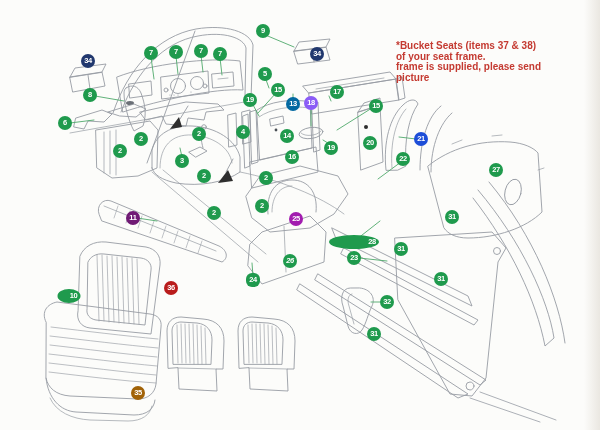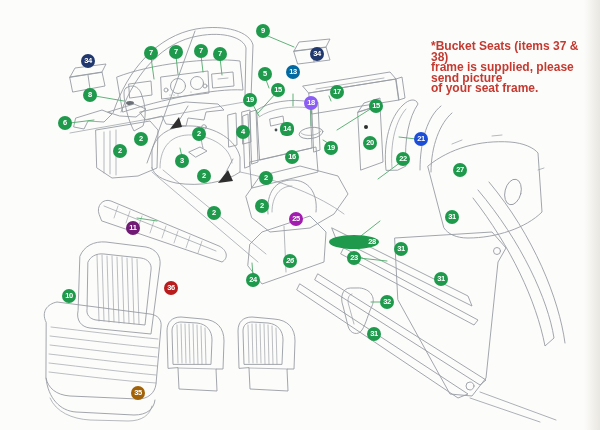--- a/index.html
+++ b/index.html
@@ -11,21 +11,21 @@
   .page svg { position:absolute; left:0; top:0; }
   .callout-layer { position:absolute; left:0; top:0; width:100%; height:100%; }
   .callout {
     position:absolute; width:14px; height:14px; border-radius:50%;
     display:flex; align-items:center; justify-content:center;
     color:#ffffff; font-size:7.5px; font-weight:700; letter-spacing:-0.3px;
     transform:translate(-50%,-50%); line-height:1;
   }
   .note {
     position:absolute; left:396px; top:41px; width:160px;
-    font-size:12px; line-height:10.6px; font-weight:600;margin-left:35px;
+    font-size:10px; line-height:10.6px; font-weight:600;
   }
   .note-heading { font-weight:700; }
   .paper-edge {
     position:absolute; right:0; top:0; width:16px; height:100%;
     background:linear-gradient(to right, rgba(233,230,224,0), #eae7e1);
   }
 </style>
 </head>
 <body>
 
@@ -193,57 +193,57 @@
       <div class="callout" style="left: 90px; top: 95px; background: rgb(31, 154, 77);">8</div>
       <div class="callout" style="left: 65px; top: 123px; background: rgb(31, 154, 77);">6</div>
       <div class="callout" style="left: 151px; top: 53px; background: rgb(31, 154, 77);">7</div>
       <div class="callout" style="left: 176px; top: 52px; background: rgb(31, 154, 77);">7</div>
       <div class="callout" style="left: 201px; top: 51px; background: rgb(31, 154, 77);">7</div>
       <div class="callout" style="left: 220px; top: 54px; background: rgb(31, 154, 77);">7</div>
       <div class="callout" style="left: 263px; top: 31px; background: rgb(31, 154, 77);">9</div>
       <div class="callout" style="left: 317px; top: 54px; background: rgb(33, 56, 110);">34</div>
       <div class="callout" style="left: 265px; top: 74px; background: rgb(31, 154, 77);">5</div>
       <div class="callout" style="left: 278px; top: 90px; background: rgb(31, 154, 77);">15</div>
-      <div class="callout" style="left: 293px; top: 72px; background: #0369a1;">13</div>
+      <div class="callout" style="left: 293px; top: 104px; background: #0369a1;">13</div>
       <div class="callout" style="left: 329px; top: 92px; background: rgb(31, 154, 77); margin-left: 8px;">17</div>
       <div class="callout" style="left: 311px; top: 103px; background: #8b5cf6;">18</div>
       <div class="callout" style="left: 376px; top: 106px; background: rgb(31, 154, 77);">15</div>
       <div class="callout" style="left: 250px; top: 100px; background: rgb(31, 154, 77);">19</div>
       <div class="callout" style="left: 243px; top: 132px; background: rgb(31, 154, 77);">4</div>
-      <div class="callout" style="left: 287px; top: 129px; background: rgb(31, 154, 77); border-radius: 6px;">14</div>
+      <div class="callout" style="left: 287px; top: 136px; background: rgb(31, 154, 77);">14</div>
       <div class="callout" style="left: 331px; top: 148px; background: rgb(31, 154, 77);">19</div>
       <div class="callout" style="left: 370px; top: 143px; background: rgb(31, 154, 77);">20</div>
       <div class="callout" style="left: 421px; top: 139px; background: #1d4ed8;">21</div>
       <div class="callout" style="left: 403px; top: 159px; background: rgb(31, 154, 77);">22</div>
       <div class="callout" style="left: 292px; top: 157px; background: rgb(31, 154, 77);">16</div>
       <div class="callout" style="left: 141px; top: 139px; background: rgb(31, 154, 77);">2</div>
       <div class="callout" style="left: 120px; top: 151px; background: rgb(31, 154, 77);">2</div>
       <div class="callout" style="left: 199px; top: 134px; background: rgb(31, 154, 77);">2</div>
       <div class="callout" style="left: 182px; top: 161px; background: rgb(31, 154, 77);">3</div>
       <div class="callout" style="left: 204px; top: 176px; background: rgb(31, 154, 77);">2</div>
       <div class="callout" style="left: 266px; top: 178px; background: rgb(31, 154, 77);">2</div>
       <div class="callout" style="left: 262px; top: 206px; background: rgb(31, 154, 77);">2</div>
       <div class="callout" style="left: 214px; top: 213px; background: rgb(31, 154, 77);">2</div>
-      <div class="callout" style="left: 133px; top: 228px; background: #701a75;">11</div>
+      <div class="callout" style="left: 133px; top: 218px; background: #701a75;">11</div>
       <div class="callout" style="left: 296px; top: 219px; background: #a21caf; text-align: right;">25</div>
-      <div class="callout" style="left: 460px; top: 170px; background: rgb(31, 154, 77);">27</div>
+      <div class="callout" style="left: 496px; top: 170px; background: rgb(31, 154, 77);">27</div>
       <div class="callout" style="left: 452px; top: 217px; background: rgb(31, 154, 77);">31</div>
       <div class="callout" style="left: 354px; top: 242px; background: rgb(31, 154, 77); padding-left: 36px;">28</div>
       <div class="callout" style="left: 354px; top: 258px; background: rgb(31, 154, 77);">23</div>
       <div class="callout" style="left: 401px; top: 249px; background: rgb(31, 154, 77);">31</div>
       <div class="callout" style="left: 290px; top: 261px; background: rgb(31, 154, 77); font-style: italic;">26</div>
-      <div class="callout" style="left: 253px; top: 280px; background: rgb(31, 154, 77);">24</div>
+      <div class="callout" style="left: 253px; top: 280px; background: rgb(31, 154, 77); border-radius: 6px;">24</div>
       <div class="callout" style="left: 441px; top: 279px; background: rgb(31, 154, 77);">31</div>
       <div class="callout" style="left: 387px; top: 302px; background: rgb(31, 154, 77);">32</div>
       <div class="callout" style="left: 374px; top: 334px; background: rgb(31, 154, 77);">31</div>
-      <div class="callout" style="left: 69px; top: 296px; background: rgb(31, 154, 77);">10</div>
+      <div class="callout" style="left: 69px; top: 296px; background: rgb(31, 154, 77); padding-left: 9px;">10</div>
       <div class="callout" style="left: 171px; top: 288px; background: #b91c1c;">36</div>
       <div class="callout" style="left: 138px; top: 393px; background: #a16207;">35</div>
     </div>
 
   <div class="note" style="color: rgb(196, 58, 49);">
     <div class="note-heading">*Bucket Seats (items 37 &amp; 38)</div>
+    <div class="note-line">of your seat frame.</div>
     <div class="note-line">frame is supplied, please send picture</div>
-    <div class="note-line">of your seat frame.</div>
   </div>
 
   <div class="paper-edge"></div>
 </div>
 
 </body></html>

